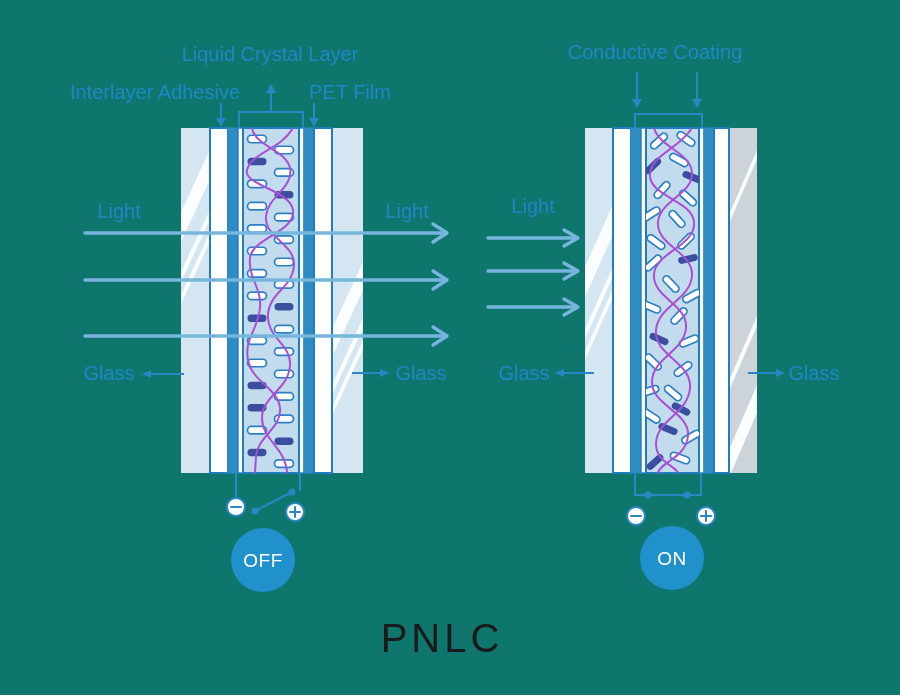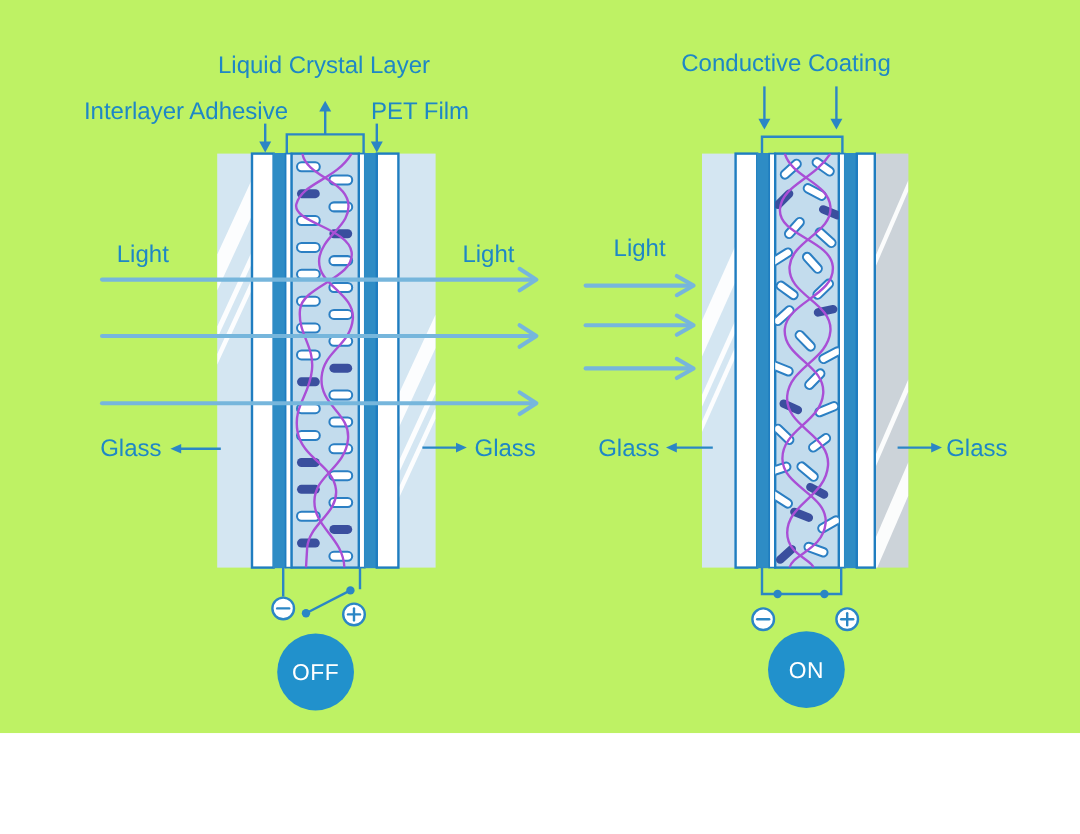--- a/index.html
+++ b/index.html
@@ -1,16 +1,16 @@
 <!DOCTYPE html>
 <html style="--label_text: #1e87c6; --line: #2b86c5; --layer_outline: #1f7dc0; --electrode_stripe: #2e8cc5; --glass_tint: #d4e6f2; --glass_gray: #ccd3d9; --lc_fill: #c3dced; --lc_pill_stroke: #2b7fc3; --lc_pill_dark: #3a4f9e; --polymer_purple: #a94fd6; --light_arrow: #76b6dc; --state_button: #2191cc; --title_text: #1a1a1a;"><head>
 <meta charset="utf-8">
 <style>
   html,body{margin:0;padding:0;background:#fff;}
-  .stage{position:relative;width:900px;height:611px;background:#bef264;overflow:hidden;
+  .stage{position:relative;width:900px;height:695px;background:#0f766e;overflow:hidden;
          font-family:"Liberation Sans", sans-serif;}
   svg{display:block;}
   .lbl{fill:var(--label_text);font-family:"Liberation Sans",sans-serif;font-size:20px;}
   .title-txt{fill:var(--title_text);font-family:"Liberation Sans",sans-serif;font-size:40px;letter-spacing:4px;}
   .btn-txt{fill:#ffffff;font-family:"Liberation Sans",sans-serif;font-size:19px;letter-spacing:.5px;}
   .ln{stroke:var(--line);stroke-width:2;fill:none;}
   .ah{fill:var(--line);stroke:none;}
   .glass{fill:var(--glass_tint);stroke:none;}
   .glassgray{fill:var(--glass_gray);stroke:none;}
   .streak{fill:#ffffff;opacity:.92;}

